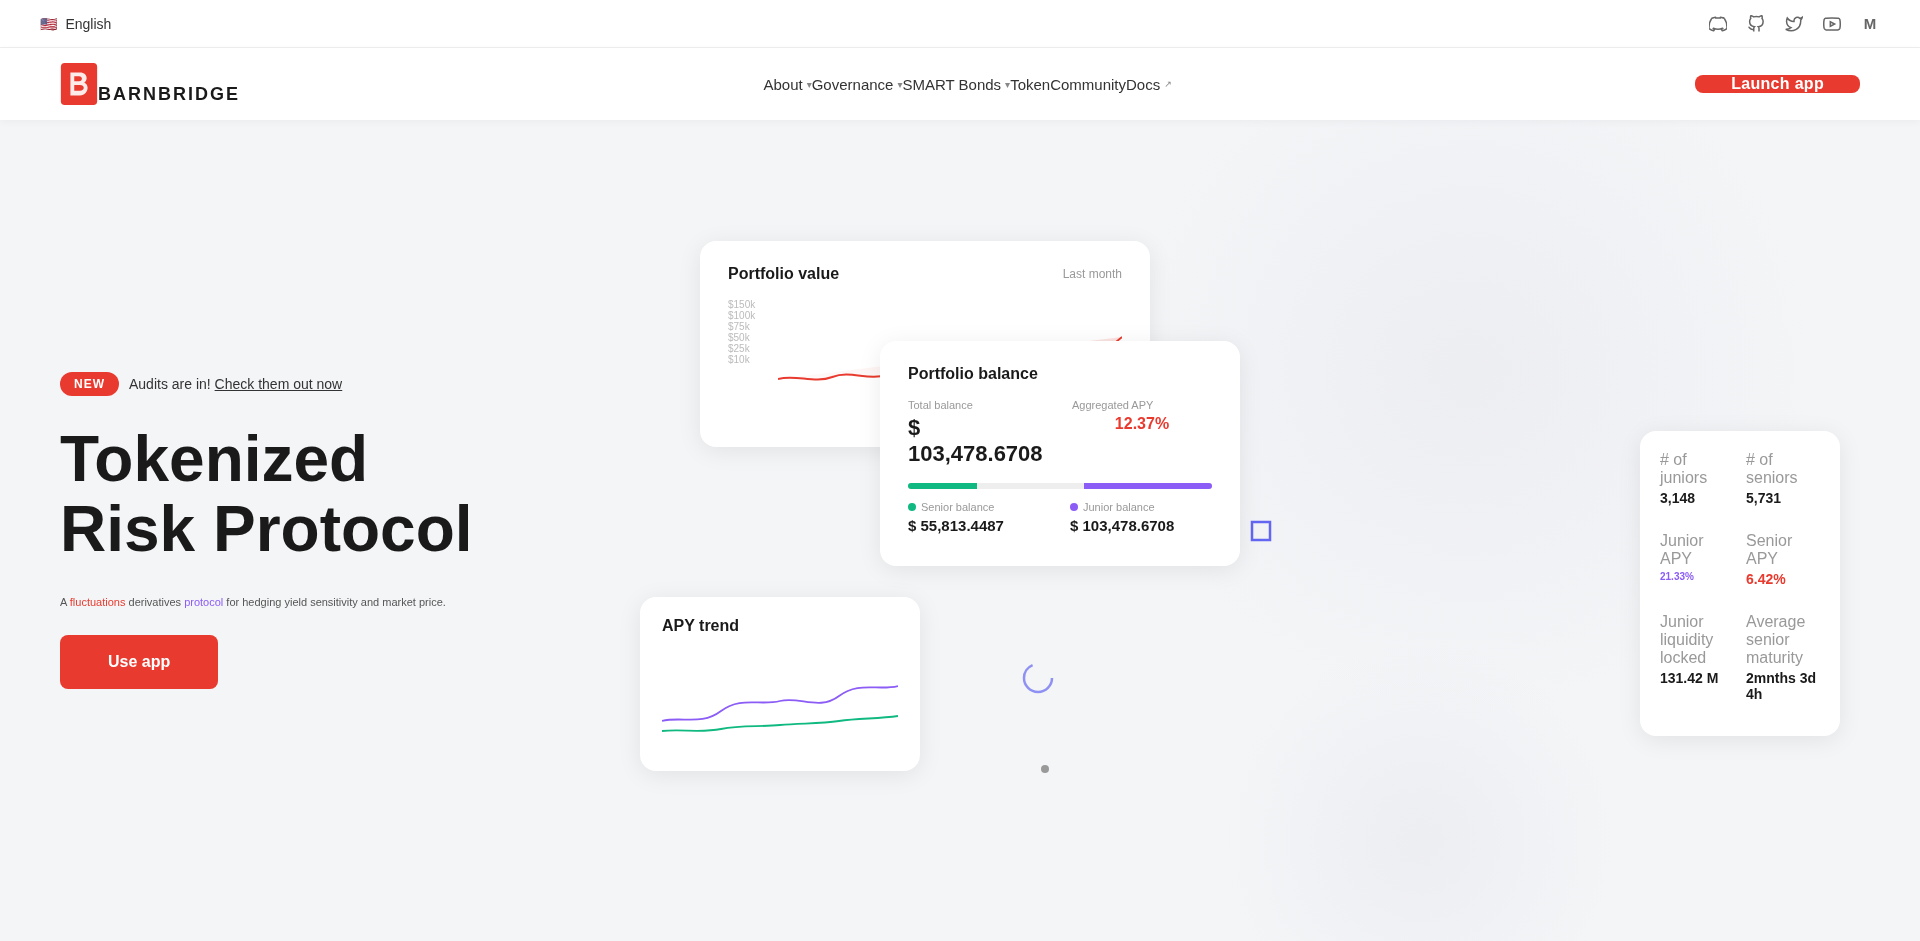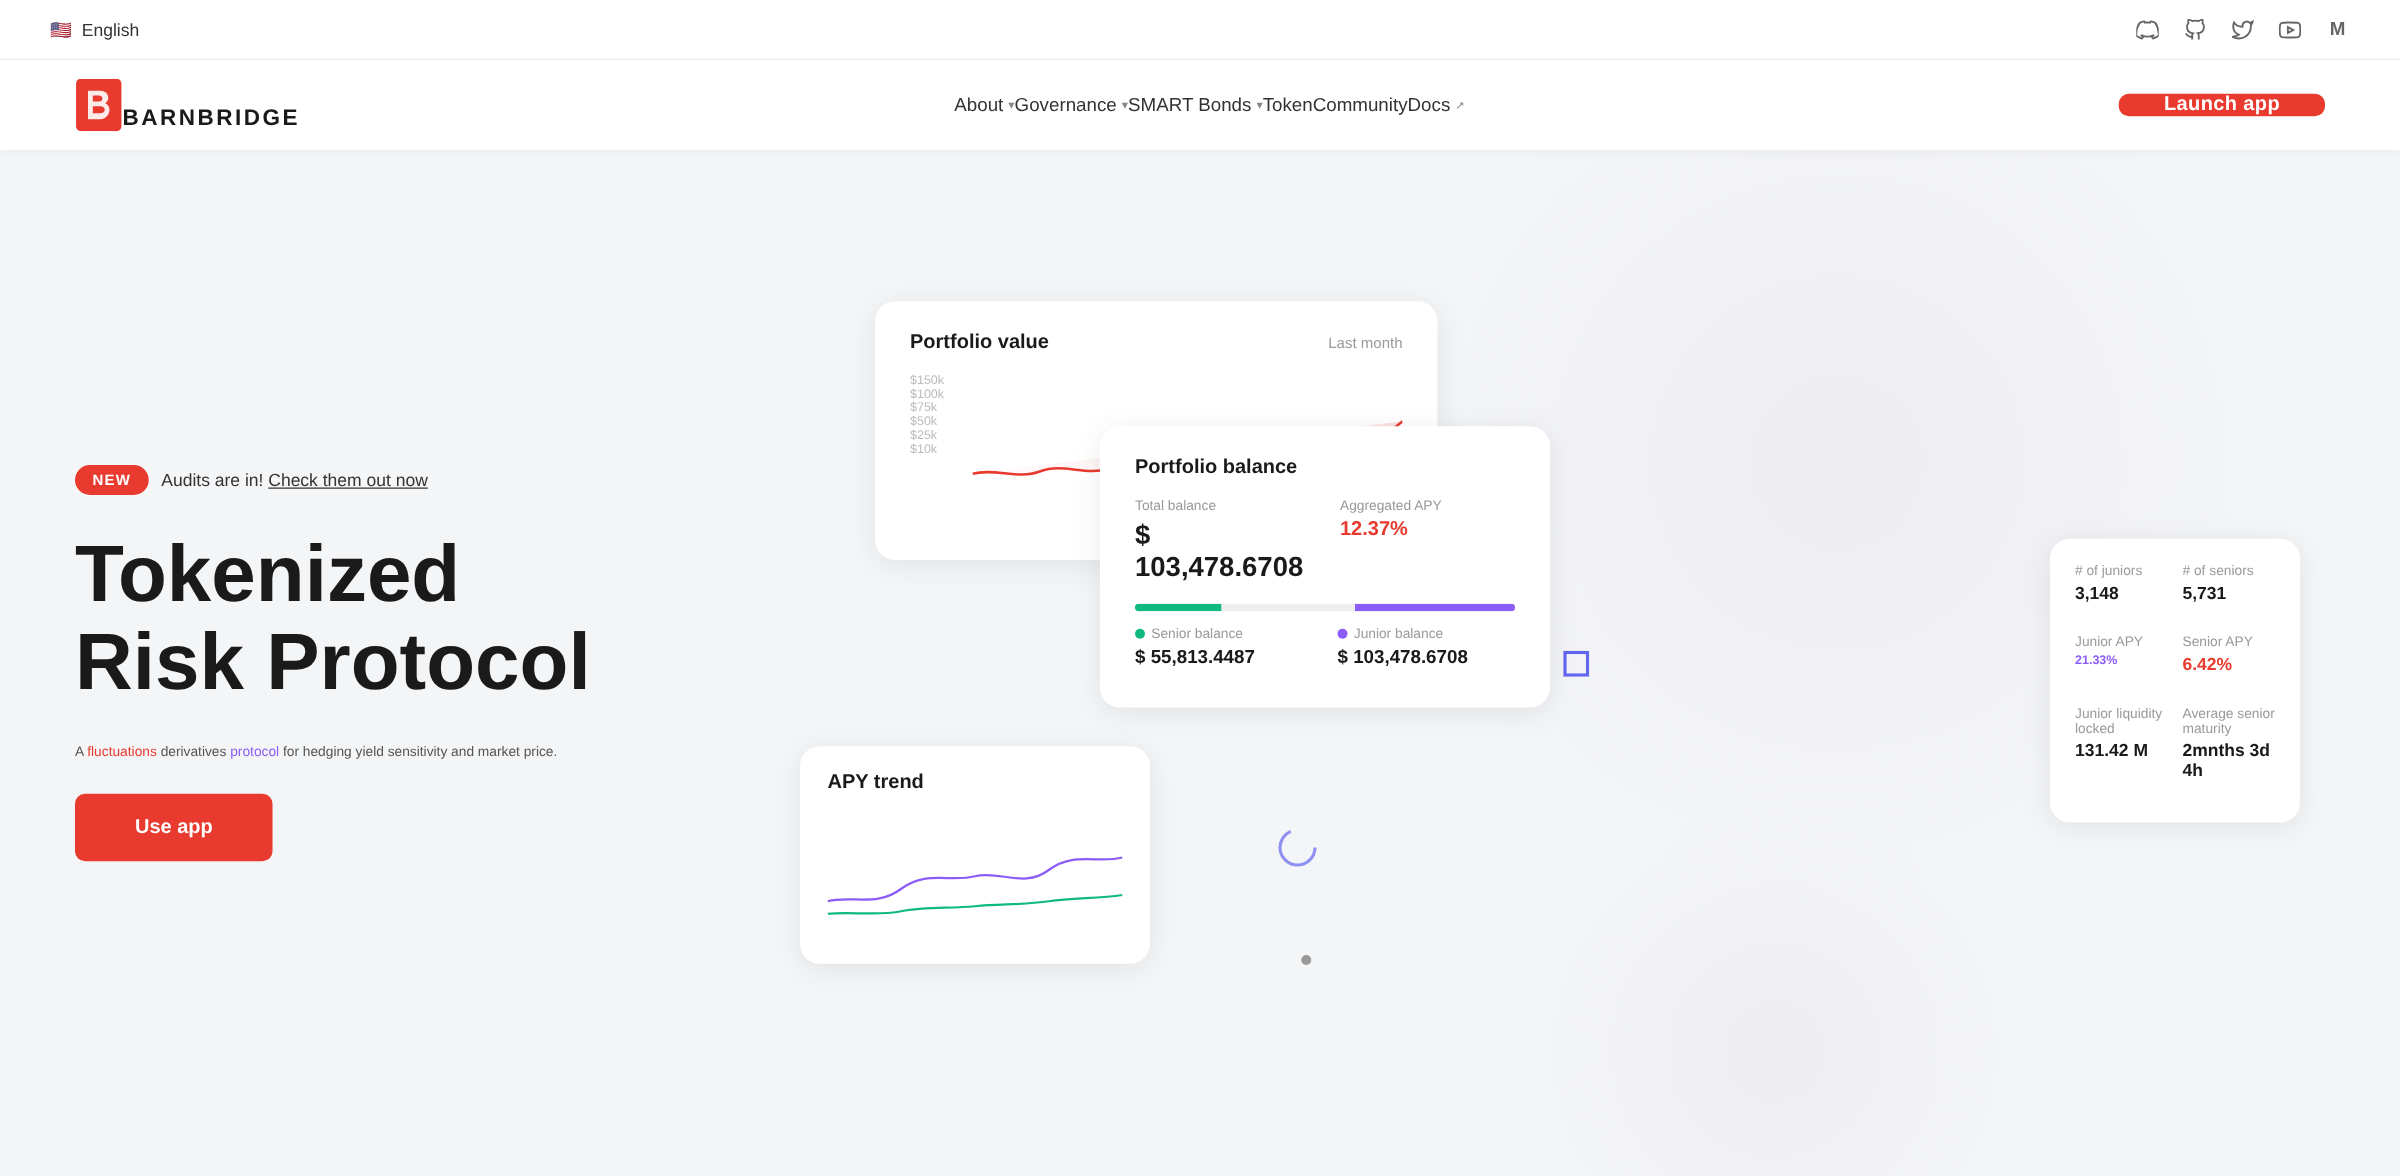--- a/index.html
+++ b/index.html
@@ -146,42 +146,42 @@
       width: 360px;
       top: 110px;
       left: 240px;
       padding: 24px 28px;
       z-index: 3;
     }
     .balance-row { display: flex; gap: 24px; margin-bottom: 16px; }
     .balance-col { flex: 1; }
     .balance-label { font-size: 11px; color: #999; margin-bottom: 4px; }
     .balance-value { font-size: 22px; font-weight: 700; color: #1a1a1a; }
-    .balance-value-red { color: #e83a2e; font-size: 16px; font-weight: 700; }
+    .balance-value-red { color: #e83a2e; font-size: 16px; font-weight: 700; text-align: center; }
     .progress-bar { height: 6px; border-radius: 3px; background: #eee; margin: 12px 0; overflow: hidden; }
     .progress-fill-green { height: 100%; background: #10b981; width: 35%; }
     .progress-fill-purple { height: 100%; background: #8b5cf6; margin-left: 35%; width: 65%; }
 
     .balance-detail-row { display: flex; gap: 20px; margin-bottom: 8px; }
     .balance-detail-col { flex: 1; }
     .balance-detail-label { font-size: 11px; color: #999; display: flex; align-items: center; gap: 5px; margin-bottom: 4px; }
     .dot-green { width: 8px; height: 8px; border-radius: 50%; background: #10b981; display: inline-block; }
     .dot-purple { width: 8px; height: 8px; border-radius: 50%; background: #8b5cf6; display: inline-block; }
     .balance-detail-value { font-size: 15px; font-weight: 600; color: #1a1a1a; }
 
     
     .stats-card {
       width: 200px;
       top: 200px;
       right: 20px;
       padding: 20px;
       z-index: 3;
     }
     .stat-row { margin-bottom: 14px; }
-    .stat-label { font-size: 11px; color: #999; margin-bottom: 3px; }
+    .stat-label { font-size: 16px; color: #999; margin-bottom: 3px; }
     .stat-value { font-size: 14px; font-weight: 700; color: #1a1a1a; }
     .stat-value-colored-red { font-size: 14px; font-weight: 700; color: #e83a2e; }
     .stat-value-colored-purple { font-size: 10px; font-weight: 700; color: #8b5cf6; }
     .stat-grid { display: grid; grid-template-columns: 1fr 1fr; gap: 12px; }
 
     
     .deco { position: absolute; }
   </style>
 </head>
 <body>

